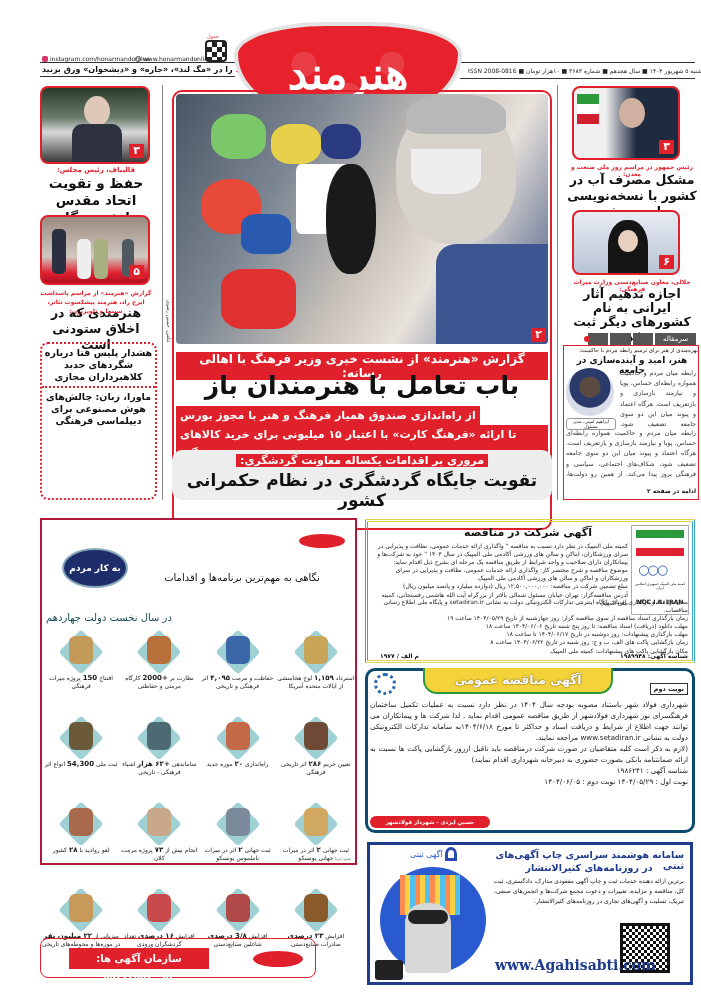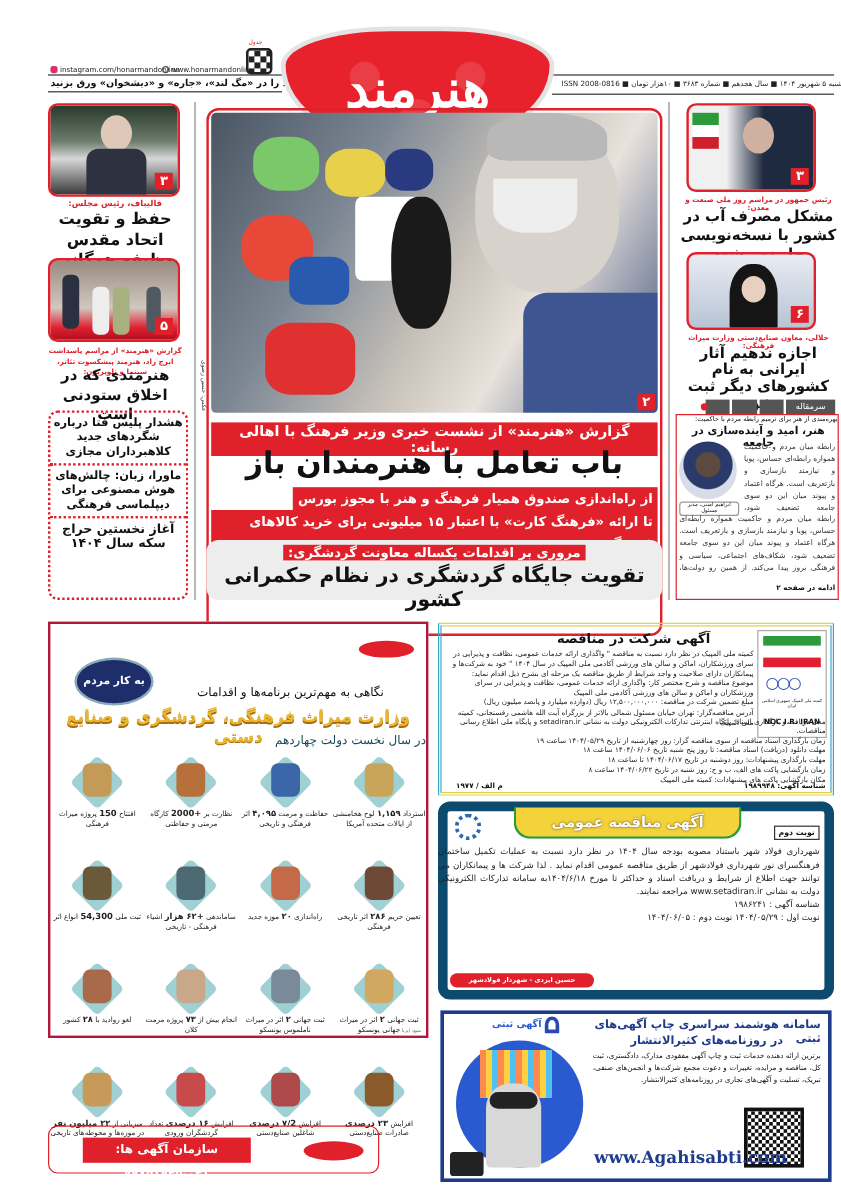--- a/index.html
+++ b/index.html
@@ -26,42 +26,42 @@
 .dotbox .item{font-size:9.5px;font-weight:bold;text-align:center;line-height:12px;padding:3px 2px;border-bottom:2px dotted #e0202a}
 .dotbox .item:last-child{border-bottom:none}
 .dotbox .sub{font-size:6px;color:#e0202a;display:block;line-height:9px}
 
 .main-frame{position:absolute;left:172px;top:90px;width:380px;height:440px;border:2px solid #e0202a;border-radius:10px}
 .main-photo{position:absolute;left:176px;top:94px;width:372px;height:250px;background:linear-gradient(120deg,#4a5563 0%,#7d8794 30%,#c9c3bb 55%,#e8e2dc 70%,#3b4f7a 100%);border-radius:4px;overflow:hidden}
 .mic{position:absolute;border-radius:50%}
 .bar{display:inline-block;background:#e0202a;color:#fff;font-weight:bold;padding:0 4px}
 .lead-kicker{position:absolute;left:176px;top:352px;width:372px;text-align:center;font-size:12px}
 .lead-title{position:absolute;left:176px;top:370px;width:372px;text-align:center;font-size:25px;font-weight:900;line-height:32px}
-.lead-sub{position:absolute;left:176px;top:406px;width:372px;text-align:right;font-size:11px;line-height:19px}
+.lead-sub{position:absolute;left:176px;top:406px;width:372px;text-align:left;font-size:11px;line-height:19px}
 .tour-box{position:absolute;left:172px;top:450px;width:380px;height:50px;background:#ededed;border-radius:10px}
 
 .ed-tabs{position:absolute;left:588px;top:333px;width:108px;height:12px;display:flex;flex-direction:row;gap:2px}
 .ed-tabs span{background:#555;flex:1}
 .ed-tabs .lbl{flex:2;background:#555;color:#fff;font-size:7px;text-align:center;line-height:12px}
 .ed-box{position:absolute;left:563px;top:345px;width:136px;height:155px;border:1px solid #e0202a}
 .ed-body{position:absolute;font-size:6.3px;line-height:10.2px;color:#333;text-align:justify}
 
 .info{position:absolute;left:40px;top:518px;width:317px;height:347px;border:2px solid #b0193a;background:#fff}
 .info-grid{position:absolute;left:0;top:100px;width:313px;display:grid;grid-template-columns:repeat(4,1fr);row-gap:8px}
 .cell{text-align:center;height:78px;position:relative}
 .cell .pic{width:42px;height:44px;margin:0 auto;position:relative}
 .cell .pic:before{content:"";position:absolute;left:5px;top:8px;width:32px;height:32px;background:#9fd0d4;transform:rotate(45deg);border-radius:4px}
 .cell .pic:after{content:"";position:absolute;left:12px;top:2px;width:18px;height:40px;border-radius:6px}
 .cell .cap{font-size:6px;line-height:8px;margin-top:2px;color:#222}
 .cell .cap b{font-size:7px}
 .ad-bar{position:absolute;left:40px;top:938px;width:276px;height:40px;border:1.5px solid #e0202a;border-radius:8px}
 
 .noc{position:absolute;left:365px;top:519px;width:330px;height:144px;border:3px double #39a9c9;border-top-color:#e2d24a;border-bottom-color:#e2d24a}
 .noc-body{position:absolute;font-size:6px;line-height:8.1px;color:#222;text-align:right}
-.tender{position:absolute;left:365px;top:668px;width:330px;height:165px;border:8px solid #0c4a6e;border-radius:10px}
+.tender{position:absolute;left:365px;top:668px;width:330px;height:165px;border:3px solid #0c4a6e;border-radius:10px}
 .tender-body{position:absolute;font-size:7.2px;line-height:11px;color:#222;text-align:justify}
 .agahi{position:absolute;left:367px;top:842px;width:326px;height:143px;border:3px solid #1f3b8c;background:#fff}
 </style>
 </head>
 <body>
 
 <div class="hdr-line" style="left:40px;top:62px;width:195px"></div>
 <div class="hdr-line" style="left:40px;top:76px;width:195px"></div>
 <div class="hdr-line" style="left:460px;top:62px;width:235px"></div>
 <div class="hdr-line" style="left:460px;top:78px;width:235px"></div>
@@ -102,21 +102,20 @@
   <div style="position:absolute;left:52px;top:22px;width:14px;height:40px;background:#a8b080;border-radius:5px"></div>
   <div style="position:absolute;left:80px;top:22px;width:12px;height:38px;background:#505860;border-radius:5px"></div>
   <div class="num">۵</div>
 </div>
 <div class="kicker" style="left:40px;top:288px;width:112px;line-height:9px;font-size:6px">گزارش «هنرمند» از مراسم پاسداشت ایرج راد، هنرمند پیشکسوت تئاتر، سینما و تلویزیون:</div>
 <div class="headline" style="left:40px;top:305px;width:112px;font-size:12.5px;line-height:16px">هنرمندی که در اخلاق ستودنی است</div>
 
 <div class="dotbox">
   <div class="item"><span>هشدار پلیس فتا درباره شگردهای جدید کلاهبرداران مجازی</span></div>
   <div class="item"><span>ماورا، زبان: چالش‌های هوش مصنوعی برای دیپلماسی فرهنگی</span></div>
-  <div class="item" style="font-size:10.5px"><span>آغاز نخستین حراج سکه سال ۱۴۰۴</span></div>
 </div>
 
 <div class="abs" style="left:162px;top:85px;width:1px;height:415px;background:#888"></div>
 <div class="abs" style="left:557px;top:85px;width:1px;height:415px;background:#888"></div>
 
 <div class="main-frame"></div>
 <div class="main-photo">
   <div class="mic" style="left:220px;top:10px;width:120px;height:140px;background:#d8d2cc;border-radius:45%"></div>
   <div class="mic" style="left:230px;top:0;width:100px;height:40px;background:#b8b8b8;border-radius:50% 50% 20% 20%"></div>
   <div class="mic" style="left:235px;top:55px;width:70px;height:45px;background:#eee;border-radius:0 0 40% 40%"></div>
@@ -174,22 +173,21 @@
 <div class="abs" style="left:566px;top:368px;width:48px;height:48px;border-radius:50%;background:radial-gradient(circle at 50% 40%,#5a4a40 0 10px,#2a3a6a 11px 20px,#d8dce8 21px)"></div>
 <div class="abs" style="left:566px;top:418px;width:50px;font-size:4.5px;text-align:center;border:1px solid #999;border-radius:3px">ابراهیم امینی، مدیر مسئول</div>
 <div class="ed-body" style="left:620px;top:368px;width:76px;height:60px;overflow:hidden">رابطه میان مردم و حاکمیت همواره رابطه‌ای حساس، پویا و نیازمند بازسازی و بازتعریف است. هرگاه اعتماد و پیوند میان این دو سوی جامعه تضعیف شود، شکاف‌های اجتماعی، سیاسی و فرهنگی بروز پیدا می‌کند. از همین رو دولت‌ها، حکومت‌ها و حتی نهادهای مدنی همواره در جستجوی ابزارهایی برای بازسازی این اعتماد و ایجاد نوعی همدلی پایدار هستند. در این میان هنر یکی از موثرترین ابزارها به شمار می‌رود؛ چراکه زبان هنر زبانی فراتر از سیاست، شعار و دستور است و می‌تواند پلی میان احساسات و اندیشه‌های مردم با سیاست‌ها و ارزش‌های حاکمیت ایجاد کند.</div>
 <div class="ed-body" style="left:566px;top:428px;width:130px;height:52px;overflow:hidden;direction:rtl">رابطه میان مردم و حاکمیت همواره رابطه‌ای حساس، پویا و نیازمند بازسازی و بازتعریف است. هرگاه اعتماد و پیوند میان این دو سوی جامعه تضعیف شود، شکاف‌های اجتماعی، سیاسی و فرهنگی بروز پیدا می‌کند. از همین رو دولت‌ها، حکومت‌ها و حتی نهادهای مدنی همواره در جستجوی ابزارهایی برای بازسازی این اعتماد و ایجاد نوعی همدلی پایدار هستند. در این میان هنر یکی از موثرترین ابزارها به شمار می‌رود؛ چراکه زبان هنر زبانی فراتر از سیاست، شعار و دستور است و می‌تواند پلی میان احساسات و اندیشه‌های مردم با سیاست‌ها و ارزش‌های حاکمیت ایجاد کند.</div>
 <div class="abs" style="left:566px;top:487px;width:130px;font-size:6px;font-weight:bold;text-align:right">ادامه در صفحه ۲</div>
 
 <div class="info">
   <div style="position:absolute;right:10px;top:14px;width:46px;height:14px;background:#e0202a;border-radius:50%"></div>
   <div style="position:absolute;left:20px;top:28px;width:66px;height:40px;border-radius:50%;background:#1e2e6a;border:2px solid #8ab;color:#fff;font-size:9px;font-weight:bold;text-align:center;line-height:36px">به کار مردم</div>
   <div style="position:absolute;left:90px;top:52px;width:220px;font-size:10px;text-align:center">نگاهی به مهم‌ترین برنامه‌ها و اقدامات</div>
-  <div style="position:absolute;left:0;right:0;top:70px;font-size:14px;font-weight:900;text-align:center;color:#e8b630;text-shadow:0 1px 0 #a86a10">وزارت میراث فرهنگی، گردشگری و صنایع دستی</div>
-  <div style="position:absolute;left:4px;right:0;top:92px;font-size:10px;text-align:right;color:#1a4a5a">در سال نخست دولت چهاردهم</div>
+  <div style="position:absolute;left:4px;right:0;top:92px;font-size:10px;text-align:left;color:#1a4a5a">در سال نخست دولت چهاردهم</div>
   <div class="info-grid" style="top:108px">
     <div class="cell">
         <div class="pic" style="--c:#c9a55a">
           <div style="position:absolute;left:9px;top:8px;width:24px;height:28px;background:#c9a55a;border-radius:6px"></div>
         </div>
         <div class="cap"><span>استرداد</span> <b>۱,۱۵۹</b> <span>لوح هخامنشی از ایالات متحده آمریکا</span></div>
       </div>
     <div class="cell">
         <div class="pic">
           <div style="position:absolute;left:9px;top:8px;width:24px;height:28px;background:#3b66a8;border-radius:6px"></div>
@@ -262,21 +260,21 @@
     <div class="cell">
         <div class="pic">
           <div style="position:absolute;left:9px;top:8px;width:24px;height:28px;background:#8a5a2a;border-radius:6px"></div>
         </div>
         <div class="cap"><span>افزایش</span> <b>۲۳ درصدی</b> <span>صادرات صنایع‌دستی</span></div>
       </div>
     <div class="cell">
         <div class="pic">
           <div style="position:absolute;left:9px;top:8px;width:24px;height:28px;background:#b04a4a;border-radius:6px"></div>
         </div>
-        <div class="cap"><span>افزایش</span> <b>۷/2 درصدی</b> <span>شاغلین صنایع‌دستی</span></div>
+        <div class="cap"><span>افزایش</span> <b>3/۸ درصدی</b> <span>شاغلین صنایع‌دستی</span></div>
       </div>
     <div class="cell">
         <div class="pic">
           <div style="position:absolute;left:9px;top:8px;width:24px;height:28px;background:#c84a4a;border-radius:6px"></div>
         </div>
         <div class="cap"><span>افزایش</span> <b>۱۶ درصدی</b> <span>تعداد گردشگران ورودی</span></div>
       </div>
     <div class="cell">
         <div class="pic">
           <div style="position:absolute;left:9px;top:8px;width:24px;height:28px;background:#c89a5a;border-radius:6px"></div>
@@ -320,31 +318,32 @@
   <div style="position:absolute;right:4px;bottom:1px;font-size:6px;font-weight:bold">شناسه آگهی: ۱۹۸۹۹۴۸</div>
   <div style="position:absolute;left:12px;bottom:1px;font-size:6px;font-weight:bold">م الف / ۱۹۷۷</div>
 </div>
 
 <div class="tender">
   <div style="position:absolute;left:55px;top:-3px;width:190px;height:26px;background:#f4d23a;border:2px solid #2a9a3a;border-top:none;border-radius:0 0 14px 14px;text-align:center;font-size:12px;font-weight:bold;color:#fff;text-shadow:0 0 2px #4a3a1a;line-height:24px">آگهی مناقصه عمومی</div>
   <div style="position:absolute;left:6px;top:2px;width:22px;height:22px;border-radius:50%;border:3px dotted #2a6ab0"></div>
   <div style="position:absolute;right:4px;top:12px;font-size:6.5px;font-weight:bold;border:1px solid #333;padding:1px 3px">نوبت دوم</div>
   <div class="tender-body" style="right:4px;top:28px;width:318px">
     <div>شهرداری فولاد شهر باستناد مصوبه بودجه سال ۱۴۰۴ در نظر دارد نسبت به عملیات تکمیل ساختمان فرهنگسرای نور شهرداری فولادشهر از طریق مناقصه عمومی اقدام نماید . لذا شرکت ها و پیمانکاران می توانند جهت اطلاع از شرایط و دریافت اسناد و حداکثر تا مورخ ۱۴۰۴/۶/۱۸به سامانه تدارکات الکترونیکی دولت به نشانی www.setadiran.ir مراجعه نمایند.</div>
+    <div>(لازم به ذکر است کلیه متقاضیان در صورت شرکت درمناقصه باید تاقبل ازروز بازگشایی پاکت ها نسبت به ارائه ضمانتنامه بانکی بصورت حضوری به دبیرخانه شهرداری اقدام نمایند)</div>
     <div>شناسه آگهی : ۱۹۸۶۲۴۱</div>
     <div>نوبت اول : ۱۴۰۴/۰۵/۲۹  نوبت دوم : ۱۴۰۴/۰۶/۰۵</div>
   </div>
   <div style="position:absolute;left:2px;bottom:2px;width:120px;height:12px;background:#e0202a;color:#fff;font-size:5.5px;font-weight:bold;text-align:center;line-height:12px;border-radius:6px">حسین ایزدی - شهردار فولادشهر</div>
 </div>
 
 <div class="agahi">
   <div style="position:absolute;left:10px;top:22px;width:106px;height:106px;border-radius:50%;background:#2a5ad0"></div>
   <div style="position:absolute;left:30px;top:30px;width:60px;height:40px;background:repeating-linear-gradient(90deg,#ff8a50 0 5px,#ffd040 5px 10px,#50c0f0 10px 15px)"></div>
   <div style="position:absolute;left:35px;top:58px;width:46px;height:70px;background:#d8d8d8;border-radius:20px 20px 4px 4px"></div>
   <div style="position:absolute;left:38px;top:65px;width:40px;height:14px;background:#222;border-radius:7px"></div>
   <div style="position:absolute;left:5px;top:115px;width:28px;height:20px;background:#222;border-radius:3px"></div>
-  <div style="position:absolute;left:40px;top:2px;font-size:8px;color:#2a5ad0;font-weight:bold;text-align:right;line-height:9px"><span style="display:inline-block;width:12px;height:14px;border:3px solid #2a4ab0;border-radius:50% 50% 0 0;vertical-align:middle"></span> <span>آگهی ثبتی</span></div>
+  <div style="position:absolute;left:40px;top:2px;font-size:8px;color:#2a5ad0;font-weight:normal;text-align:right;line-height:9px"><span style="display:inline-block;width:12px;height:14px;border:3px solid #2a4ab0;border-radius:50% 50% 0 0;vertical-align:middle"></span> <span>آگهی ثبتی</span></div>
   <div style="position:absolute;right:6px;top:4px;width:190px;text-align:right;font-size:9.5px;font-weight:bold;color:#1f3b8c">سامانه هوشمند سراسری چاپ آگهی‌های ثبتی</div>
   <div style="position:absolute;right:6px;top:17px;width:190px;text-align:center;font-size:9.5px;font-weight:bold;color:#1f3b8c">در روزنامه‌های کثیرالانتشار</div>
   <div style="position:absolute;right:6px;top:31px;width:190px;font-size:6px;line-height:10px;text-align:justify">برترین ارائه دهنده خدمات ثبت و چاپ آگهی مفقودی مدارک، دادگستری، ثبت کل، مناقصه و مزایده، تغییرات و دعوت مجمع شرکت‌ها و انجمن‌های صنفی، تبریک، تسلیت و آگهی‌های تجاری در روزنامه‌های کثیرالانتشار.</div>
   <div style="position:absolute;right:20px;top:78px;width:50px;height:50px;background:repeating-conic-gradient(#111 0 25%,#fff 0 50%) 0 0/6px 6px;border:3px solid #111"></div>
   <div style="position:absolute;left:125px;top:112px;font-size:14px;font-weight:bold;color:#1f3b8c;font-family:'DejaVu Serif',serif;direction:ltr">www.Agahisabti.com</div>
 </div>
 
 </body></html>

